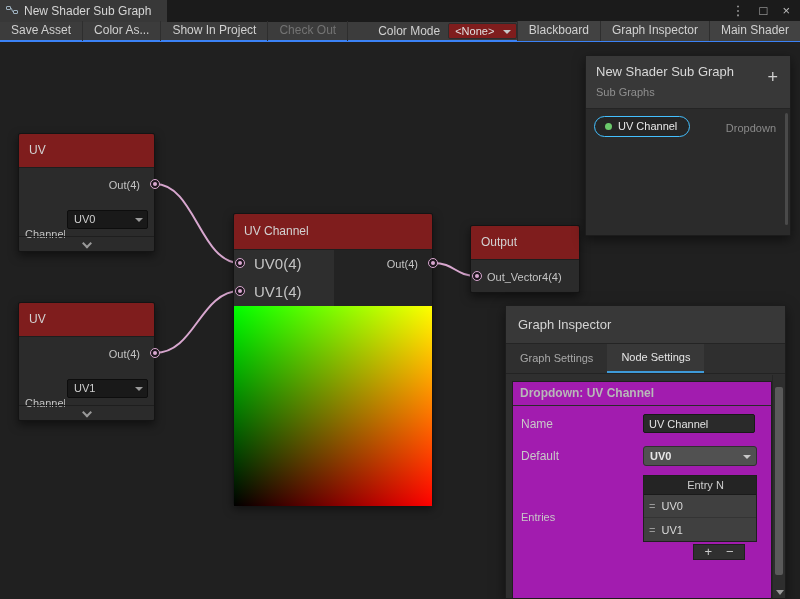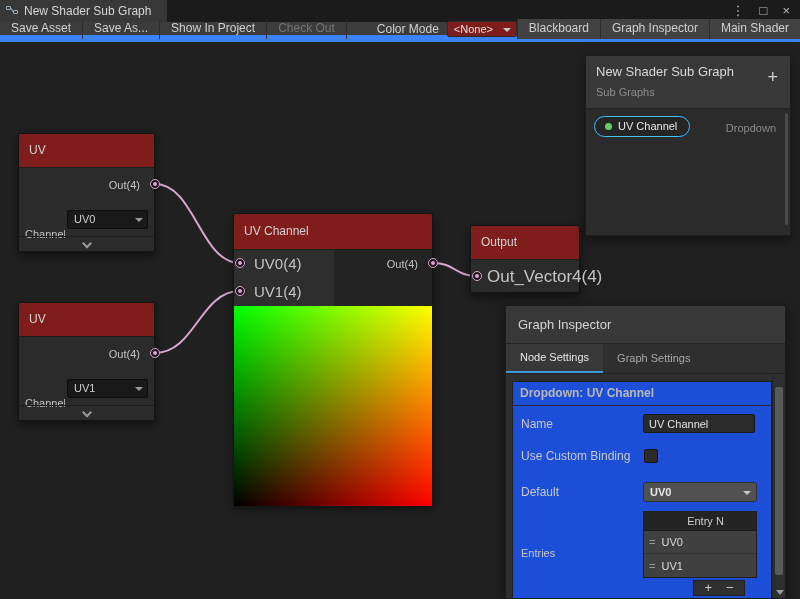--- a/index.html
+++ b/index.html
@@ -7,21 +7,21 @@
   .window { position:relative; width:704px; height:599px; background:#202020; }
 
   
   .titlebar { position:absolute; top:0; left:0; width:800px; height:22px; background:#1b1b1b; display:flex; align-items:stretch; }
   .doc-tab { display:flex; align-items:center; gap:6px; padding:0 16px 0 6px; background:#383838; height:22px; }
   .tab-label { font-size:12px; color:#d6d6d6; white-space:nowrap; }
   .win-controls { margin-left:auto; display:flex; align-items:center; gap:15px; padding-right:10px; color:#bdbdbd; font-size:13px; }
   .win-controls span { cursor:default; line-height:22px; }
 
   
-  .toolbar { position:absolute; top:22px; left:0; width:800px; height:20px; background:#3c3c3c; border-bottom:7px solid #3b82f6; display:flex; align-items:center; font-size:12px; color:#d0d0d0; }
+  .toolbar { position:absolute; top:22px; left:0; width:800px; height:20px; background:#3c3c3c; border-bottom:2px solid #3b82f6; display:flex; align-items:center; font-size:12px; color:#d0d0d0; }
   .tb-btn { padding:0 11px; line-height:19px; height:20px; border-right:1px solid #2e2e2e; white-space:nowrap; }
   .tb-btn.disabled { color:#737373; }
   .tb-label { padding:0 8px 0 30px; white-space:nowrap; }
   .tb-dd { position:relative; width:94px; height:16px; background:#7f1d1d; border:1px solid #2c2c2c; border-radius:2px; font-size:11px; color:#e0e0e0; line-height:14px; padding-left:6px; white-space:nowrap; }
   .tb-dd .caret { position:absolute; right:5px; top:6px; }
   .tb-right { margin-left:auto; display:flex; }
   .tb-right .tb-btn { background:#424242; border-left:1px solid #2e2e2e; border-right:none; }
   .caret { width:0; height:0; border-left:4px solid transparent; border-right:4px solid transparent; border-top:4px solid #c8c8c8; display:inline-block; }
 
   
@@ -48,21 +48,21 @@
   #node-uvchannel .node-header { height:36px; line-height:35px; }
   .uvch-body { position:relative; height:56px; background:#232323; }
   .uvch-inputs { position:absolute; left:0; top:0; width:100px; height:56px; background:#2e2e2e; }
   .in-row { height:28px; line-height:28px; padding-left:20px; font-size:15px; color:#c4c4c4; }
   .uvch-out { position:absolute; right:14px; top:0; height:28px; line-height:28px; font-size:11px; color:#c4c4c4; }
   .preview { position:absolute; left:0; top:92px; width:198px; height:200px;
              background-image:linear-gradient(to right,#000,#f00),linear-gradient(to top,#000,#0f0);
              background-blend-mode:screen; }
 
   #node-output { left:470px; top:183px; width:110px; height:68px; }
-  #node-output .row-in { line-height:34px; padding-left:16px; font-size:17px; color:#c4c4c4; }
+  #node-output .row-in { line-height:34px; padding-left:16px; font-size:11px; color:#c4c4c4; }
 
   .port { position:absolute; width:10px; height:10px; border-radius:50%; background:#1c151c; border:1px solid var(--edge,#d8a7cf); z-index:3; }
   .port::after { content:""; position:absolute; left:2px; top:2px; width:4px; height:4px; border-radius:50%; background:var(--edge,#d8a7cf); }
 
   
   .blackboard { position:absolute; left:585px; top:13px; width:206px; height:181px; border:1px solid #1c1c1c; border-radius:2px; box-shadow:0 4px 12px rgba(0,0,0,.5); z-index:5; }
   .bb-header { position:relative; height:53px; background:#383838; border-bottom:1px solid #242424; }
   .bb-title { position:absolute; left:10px; top:8px; font-size:13px; color:#d8d8d8; }
   .bb-sub { position:absolute; left:10px; top:30px; font-size:11px; color:#8f8f8f; }
   .bb-plus { position:absolute; right:12px; top:12px; font-size:18px; color:#cfcfcf; line-height:18px; }
@@ -73,21 +73,21 @@
   .bb-pill-label { font-size:11px; color:#e8e8e8; white-space:nowrap; }
   .bb-type { position:absolute; right:14px; top:13px; font-size:11px; color:#8a8a8a; }
   .bb-scroll { position:absolute; right:2px; top:4px; width:3px; height:112px; background:#4a4a4a; border-radius:2px; }
 
   
   .inspector { position:absolute; left:505px; top:263px; width:281px; height:294px; background:#2f2f2f; border:1px solid #1c1c1c; box-shadow:0 4px 12px rgba(0,0,0,.5); z-index:5; overflow:hidden; }
   .gi-header { height:38px; background:#383838; border-bottom:1px solid #242424; font-size:13px; color:#d4d4d4; line-height:37px; padding-left:12px; }
   .gi-tabs { height:30px; display:flex; background:#2f2f2f; border-bottom:1px solid #232323; }
   .gi-tab { padding:0 14px; line-height:29px; font-size:11px; color:#a8a8a8; }
   .gi-tab.active { color:#e6e6e6; background:#383838; border-bottom:2px solid var(--tab-underline,#3e9ad8); line-height:27px; }
-  .gi-group { position:absolute; left:6px; top:75px; width:260px; bottom:-2px; background:#1d4ed8; border:1px solid #1f1f1f; }
+  .gi-group { position:absolute; left:6px; top:75px; width:260px; bottom:-2px; background:#a21caf; border:1px solid #1f1f1f; }
   .gi-group-header { height:24px; line-height:23px; font-size:12px; font-weight:bold; color:#b8b8b8; padding-left:7px; border-bottom:1px solid #2b2b2b; }
   .frow { position:relative; }
   .flabel { position:absolute; left:8px; top:3px; font-size:12px; color:#c8c8c8; line-height:14px; }
   .row-name { height:32px; margin-top:8px; }
   .name-input { position:absolute; left:130px; top:0; width:112px; height:19px; background:#2a2a2a; border:1px solid #191919; border-radius:2px; color:#e2e2e2; font-size:11px; padding-left:5px; font-family:"Liberation Sans",sans-serif; }
   .row-binding { height:36px; }
   .row-binding .flabel { width:110px; }
   .checkbox { position:absolute; left:131px; top:3px; width:14px; height:14px; background:#2a2a2a; border:1px solid #161616; border-radius:2px; }
   .row-default { height:26px; }
   .gi-dd { position:absolute; left:130px; top:0; width:114px; height:20px; background:#515151; border:1px solid #303030; border-radius:3px; font-size:11px; font-weight:bold; color:#e8e8e8; line-height:18px; padding-left:6px; }
@@ -123,21 +123,21 @@
     </div>
     <div class="win-controls">
       <span>⋮</span>
       <span>□</span>
       <span>×</span>
     </div>
   </div>
 
   <div class="toolbar">
     <div class="tb-btn">Save Asset</div>
-    <div class="tb-btn">Save As...</div>
+    <div class="tb-btn">Color As...</div>
     <div class="tb-btn">Show In Project</div>
     <div class="tb-btn disabled">Check Out</div>
     <div class="tb-label">Color Mode</div>
     <div class="tb-dd">
       <span>&lt;None&gt;</span>
       <span class="caret"></span>
     </div>
     <div class="tb-right">
       <div class="tb-btn">Blackboard</div>
       <div class="tb-btn">Graph Inspector</div>
@@ -221,35 +221,31 @@
           </span>
           <span class="bb-type">Dropdown</span>
         </div>
         <div class="bb-scroll"></div>
       </div>
     </div>
 
     <div class="inspector">
       <div class="gi-header">Graph Inspector</div>
       <div class="gi-tabs">
+        <div class="gi-tab">Graph Settings</div>
         <div class="gi-tab active">Node Settings</div>
-        <div class="gi-tab">Graph Settings</div>
       </div>
       <div class="gi-group">
         <div class="gi-group-header">Dropdown: UV Channel</div>
 
         <div class="frow row-name">
           <span class="flabel">Name</span>
           <input class="name-input" type="text" value="UV Channel" style="">
         </div>
 
-        <div class="frow row-binding">
-          <span class="flabel">Use Custom Binding</span>
-          <span class="checkbox"></span>
-        </div>
 
         <div class="frow row-default">
           <span class="flabel">Default</span>
           <span class="gi-dd">
             <span>UV0</span>
             <span class="caret"></span>
           </span>
         </div>
 
         <div class="frow row-entries">

